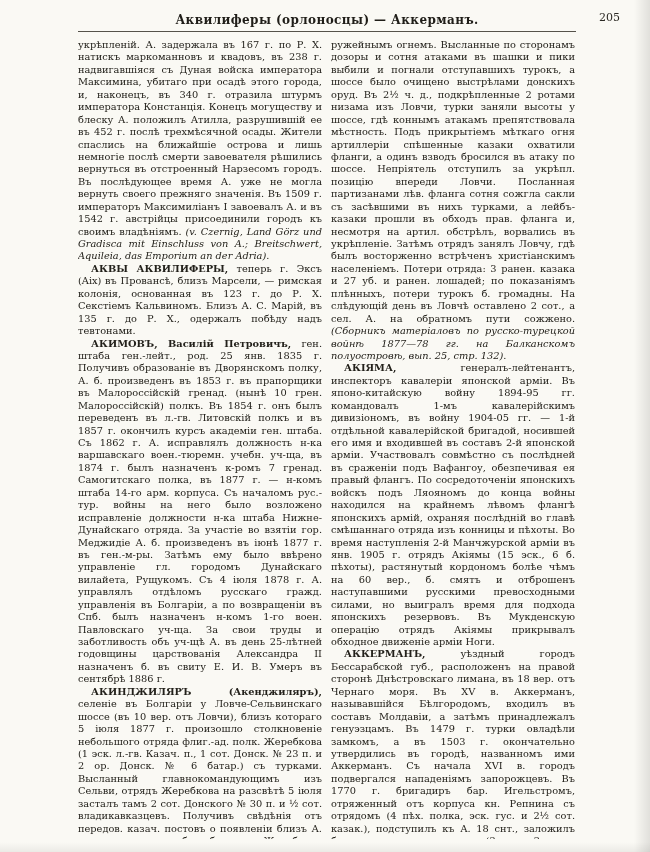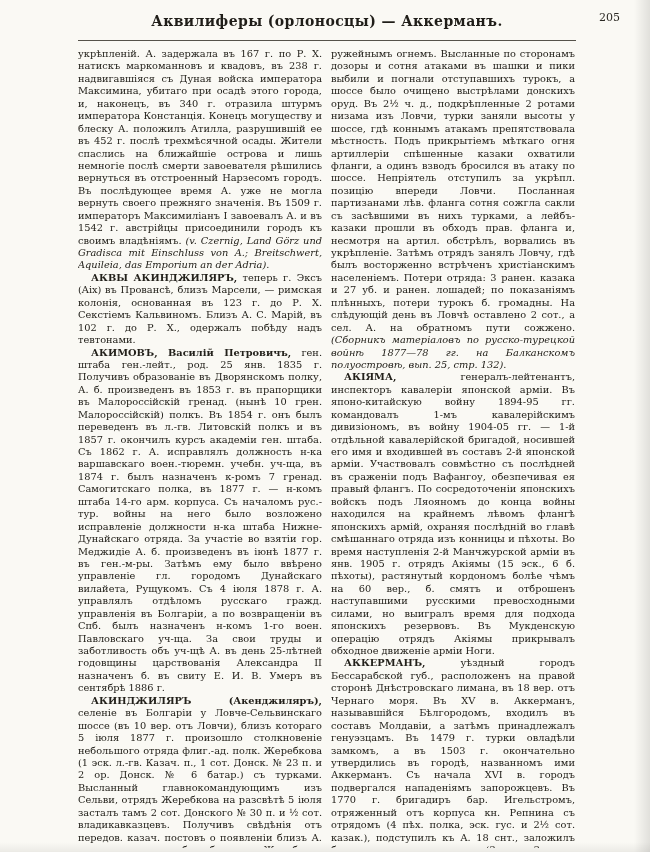--- a/index.html
+++ b/index.html
@@ -24,23 +24,23 @@
   }
   .edge-shadow-bottom {
     position: absolute; left: 0; bottom: 0; width: 650px; height: 10px;
     background: linear-gradient(to bottom, rgba(0,0,0,0), rgba(0,0,0,0.06));
     pointer-events: none;
   }
   .header {
     position: relative;
     text-align: center;
     font-weight: bold;
-    font-size: 14px;
+    font-size: 12px;
     letter-spacing: 0.4px;
-    padding-bottom: 11px;
+    padding-bottom: 4px;
     border-bottom: 1px solid #55524a;
     color: #1f1d18;
   }
   .page-number {
     position: absolute;
     top: 11px; right: 30px;
     font-size: 11px;
     font-weight: normal;
     color: #2a2822;
     text-align: right;
@@ -74,21 +74,21 @@
 
   <div class="header">
     <span>Аквилиферы (орлоносцы) — Аккерманъ.</span>
   </div>
   <div class="page-number">205</div>
 
   <div class="columns">
 
     <div class="col" lang="ru">
       <p class="cont"><b class="lead"></b><span>укрѣпленій. А. задержала въ 167 г. по Р. Х. натискъ маркоманновъ и квадовъ, въ 238 г. надвигавшіяся съ Дуная войска императора Максимина, убитаго при осадѣ этого города, и, наконецъ, въ 340 г. отразила штурмъ императора Констанція. Конецъ могуществу и блеску А. положилъ Атилла, разрушившій ее въ 452 г. послѣ трехмѣсячной осады. Жители спаслись на ближайшіе острова и лишь немногіе послѣ смерти завоевателя рѣшились вернуться въ отстроенный Нарзесомъ городъ. Въ послѣдующее время А. уже не могла вернуть своего прежняго значенія. Въ 1509 г. императоръ Максимиліанъ I завоевалъ А. и въ 1542 г. австрійцы присоединили городъ къ своимъ владѣніямъ. </span><i class="cite">(v. Czernig, Land Görz und Gradisca mit Einschluss von A.; Breitschwert, Aquileia, das Emporium an der Adria).</i></p>
-      <p><b class="lead">АКВЫ АКИНДЖИЛЯРЪ,</b><span> теперь г. Эксъ (Aix) въ Провансѣ, близъ Марсели, — римская колонія, основанная въ 123 г. до Р. Х. Секстіемъ Кальвиномъ. Близъ А. С. Марій, въ 102 г. до Р. Х., одержалъ побѣду надъ тевтонами.</span></p>
+      <p><b class="lead">АКВЫ АКВИЛИФЕРЫ,</b><span> теперь г. Эксъ (Aix) въ Провансѣ, близъ Марсели, — римская колонія, основанная въ 123 г. до Р. Х. Секстіемъ Кальвиномъ. Близъ А. С. Марій, въ 135 г. до Р. Х., одержалъ побѣду надъ тевтонами.</span></p>
       <p><b class="lead">АКИМОВЪ, Василій Петровичъ,</b><span> ген. штаба ген.-лейт., род. 25 янв. 1835 г. Получивъ образованіе въ Дворянскомъ полку, А. б. произведенъ въ 1853 г. въ прапорщики въ Малороссійскій гренад. (нынѣ 10 грен. Малороссійскій) полкъ. Въ 1854 г. онъ былъ переведенъ въ л.-гв. Литовскій полкъ и въ 1857 г. окончилъ курсъ академіи ген. штаба. Съ 1862 г. А. исправлялъ должность н-ка варшавскаго воен.-тюремн. учебн. уч-ща, въ 1874 г. былъ назначенъ к-ромъ 7 гренад. Самогитскаго полка, въ 1877 г. — н-комъ штаба 14-го арм. корпуса. Съ началомъ рус.-тур. войны на него было возложено исправленіе должности н-ка штаба Нижне-Дунайскаго отряда. За участіе во взятіи гор. Меджидіе А. б. произведенъ въ іюнѣ 1877 г. въ ген.-м-ры. Затѣмъ ему было ввѣрено управленіе гл. городомъ Дунайскаго вилайета, Рущукомъ. Съ 4 іюля 1878 г. А. управлялъ отдѣломъ русскаго гражд. управленія въ Болгаріи, а по возвращеніи въ Спб. былъ назначенъ н-комъ 1-го воен. Павловскаго уч-ща. За свои труды и заботливость объ уч-щѣ А. въ день 25-лѣтней годовщины царствованія Александра II назначенъ б. въ свиту Е. И. В. Умеръ въ сентябрѣ 1886 г.</span></p>
       <p><b class="lead">АКИНДЖИЛЯРЪ (Акенджиляръ),</b><span> селеніе въ Болгаріи у Ловче-Сельвинскаго шоссе (въ 10 вер. отъ Ловчи), близъ котораго 5 іюля 1877 г. произошло столкновеніе небольшого отряда флиг.-ад. полк. Жеребкова (1 эск. л.-гв. Казач. п., 1 сот. Донск. № 23 п. и 2 ор. Донск. № 6 батар.) съ турками. Высланный главнокомандующимъ изъ Сельви, отрядъ Жеребкова на разсвѣтѣ 5 іюля засталъ тамъ 2 сот. Донского № 30 п. и ½ сот. владикавказцевъ. Получивъ свѣдѣнія отъ передов. казач. постовъ о появленіи близъ А. массъ черкесовъ и башибузуковъ, Жеребковъ оставилъ въ Сельви 1½ сот., а съ остальными частями направился къ А. Въ 9½ ч. у., только что миновавъ А., отрядъ былъ встрѣченъ</span></p>
     </div>
 
     <div class="col" lang="ru">
       <p class="cont"><b class="lead"></b><span>ружейнымъ огнемъ. Высланные по сторонамъ дозоры и сотня атаками въ шашки и пики выбили и погнали отступавшихъ турокъ, а шоссе было очищено выстрѣлами донскихъ оруд. Въ 2½ ч. д., подкрѣпленные 2 ротами низама изъ Ловчи, турки заняли высоты у шоссе, гдѣ коннымъ атакамъ препятствовала мѣстность. Подъ прикрытіемъ мѣткаго огня артиллеріи спѣшенные казаки охватили фланги, а одинъ взводъ бросился въ атаку по шоссе. Непріятель отступилъ за укрѣпл. позицію впереди Ловчи. Посланная партизанами лѣв. фланга сотня сожгла сакли съ засѣвшими въ нихъ турками, а лейбъ-казаки прошли въ обходъ прав. фланга и, несмотря на артил. обстрѣлъ, ворвались въ укрѣпленіе. Затѣмъ отрядъ занялъ Ловчу, гдѣ былъ восторженно встрѣченъ христіанскимъ населеніемъ. Потери отряда: 3 ранен. казака и 27 уб. и ранен. лошадей; по показаніямъ плѣнныхъ, потери турокъ б. громадны. На слѣдующій день въ Ловчѣ оставлено 2 сот., а сел. А. на обратномъ пути сожжено. </span><i class="cite">(Сборникъ матеріаловъ по русско-турецкой войнѣ 1877—78 гг. на Балканскомъ полуостровѣ, вып. 25, стр. 132).</i></p>
       <p><b class="lead">АКІЯМА,</b><span> генералъ-лейтенантъ, инспекторъ кавалеріи японской арміи. Въ японо-китайскую войну 1894-95 гг. командовалъ 1-мъ кавалерійскимъ дивизіономъ, въ войну 1904-05 гг. — 1-й отдѣльной кавалерійской бригадой, носившей его имя и входившей въ составъ 2-й японской арміи. Участвовалъ совмѣстно съ послѣдней въ сраженіи подъ Вафангоу, обезпечивая ея правый флангъ. По сосредоточеніи японскихъ войскъ подъ Ляояномъ до конца войны находился на крайнемъ лѣвомъ флангѣ японскихъ армій, охраняя послѣдній во главѣ смѣшаннаго отряда изъ конницы и пѣхоты. Во время наступленія 2-й Манчжурской арміи въ янв. 1905 г. отрядъ Акіямы (15 эск., 6 б. пѣхоты), растянутый кордономъ болѣе чѣмъ на 60 вер., б. смятъ и отброшенъ наступавшими русскими превосходными силами, но выигралъ время для подхода японскихъ резервовъ. Въ Мукденскую операцію отрядъ Акіямы прикрывалъ обходное движеніе арміи Ноги.</span></p>
       <p><b class="lead">АККЕРМАНЪ,</b><span> уѣздный городъ Бессарабской губ., расположенъ на правой сторонѣ Днѣстровскаго лимана, въ 18 вер. отъ Чернаго моря. Въ XV в. Аккерманъ, называвшійся Бѣлгородомъ, входилъ въ составъ Молдавіи, а затѣмъ принадлежалъ генуэзцамъ. Въ 1479 г. турки овладѣли замкомъ, а въ 1503 г. окончательно утвердились въ городѣ, названномъ ими Аккерманъ. Съ начала XVI в. городъ подвергался нападеніямъ запорожцевъ. Въ 1770 г. бригадиръ бар. Игельстромъ, отряженный отъ корпуса кн. Репнина съ отрядомъ (4 пѣх. полка, эск. гус. и 2½ сот. казак.), подступилъ къ А. 18 снт., заложилъ батарею и выдвинулъ постъ (2 роты, 2 оруд., 90 челов. казак.) подъ командой капитана Нольскена къ днѣстровскому устью, для отрѣзанія осажденнымъ сообщенія съ Очаковымъ, откуда ожидались турецкія подкрѣпленія. 15 снт. Нольскенъ разбилъ 1000 татаръ и запорожцевъ, покушавшихся на постъ противъ устья Днѣстра; въ это время въ устьѣ вошли турецкія суда, направлявшіяся къ А., но, встрѣченныя артил. огнемъ 2 орудій Нольскена, суда отошли обратно въ море. Несмотря</span></p>
     </div>
 

